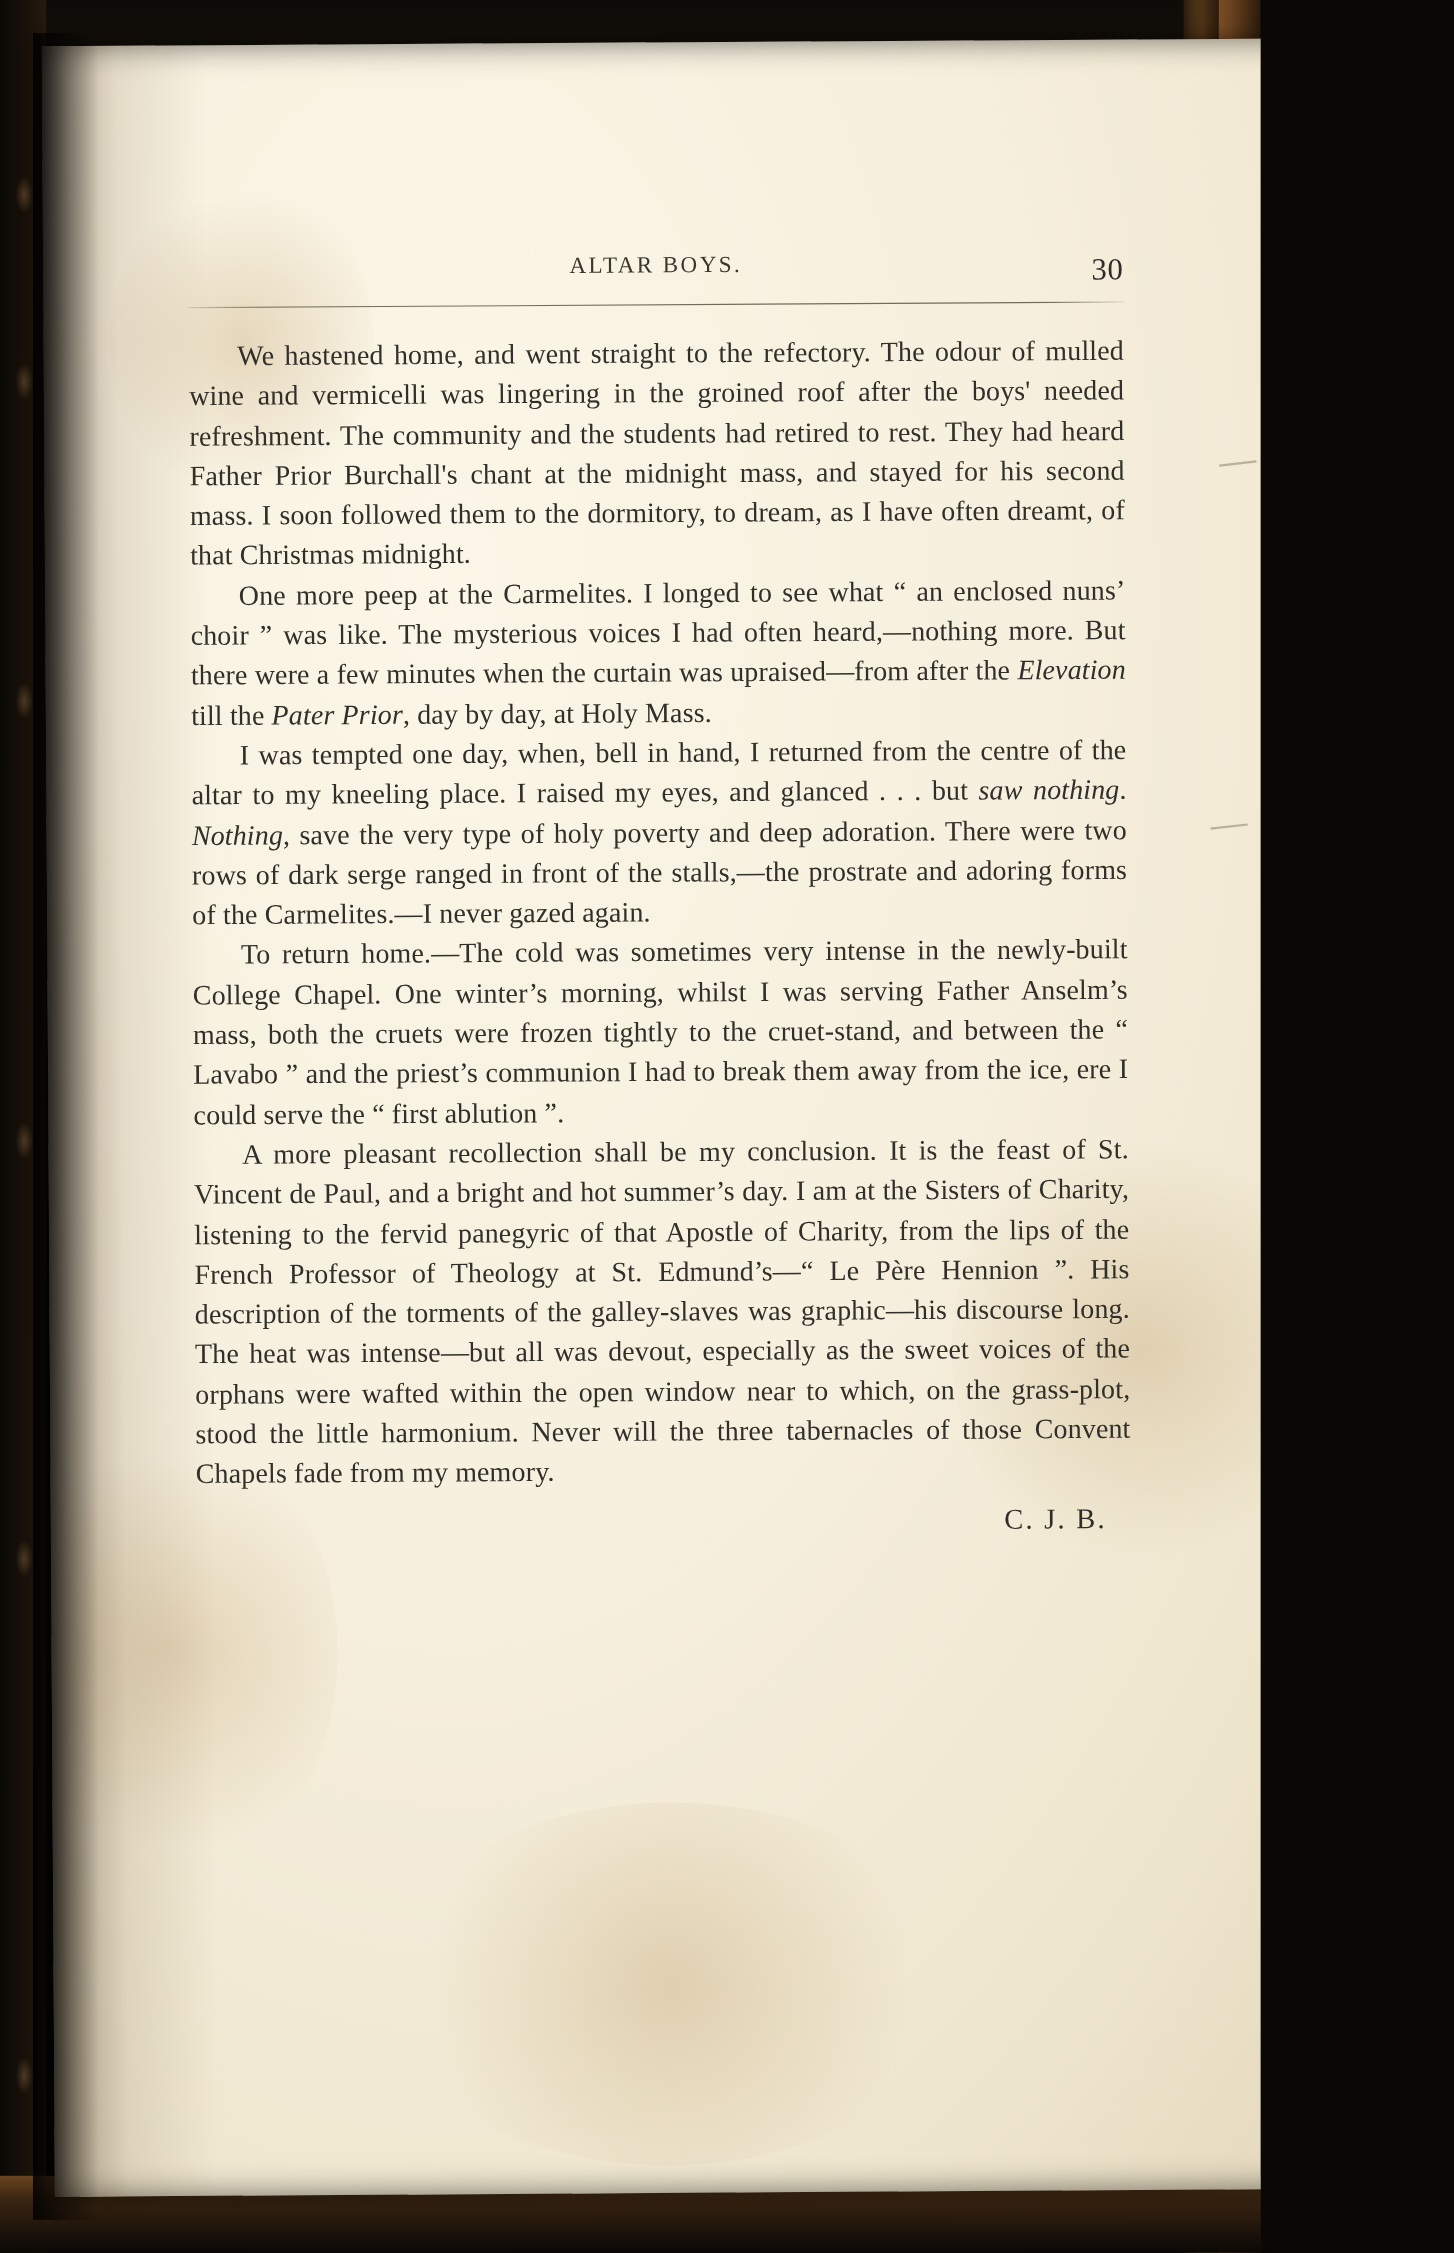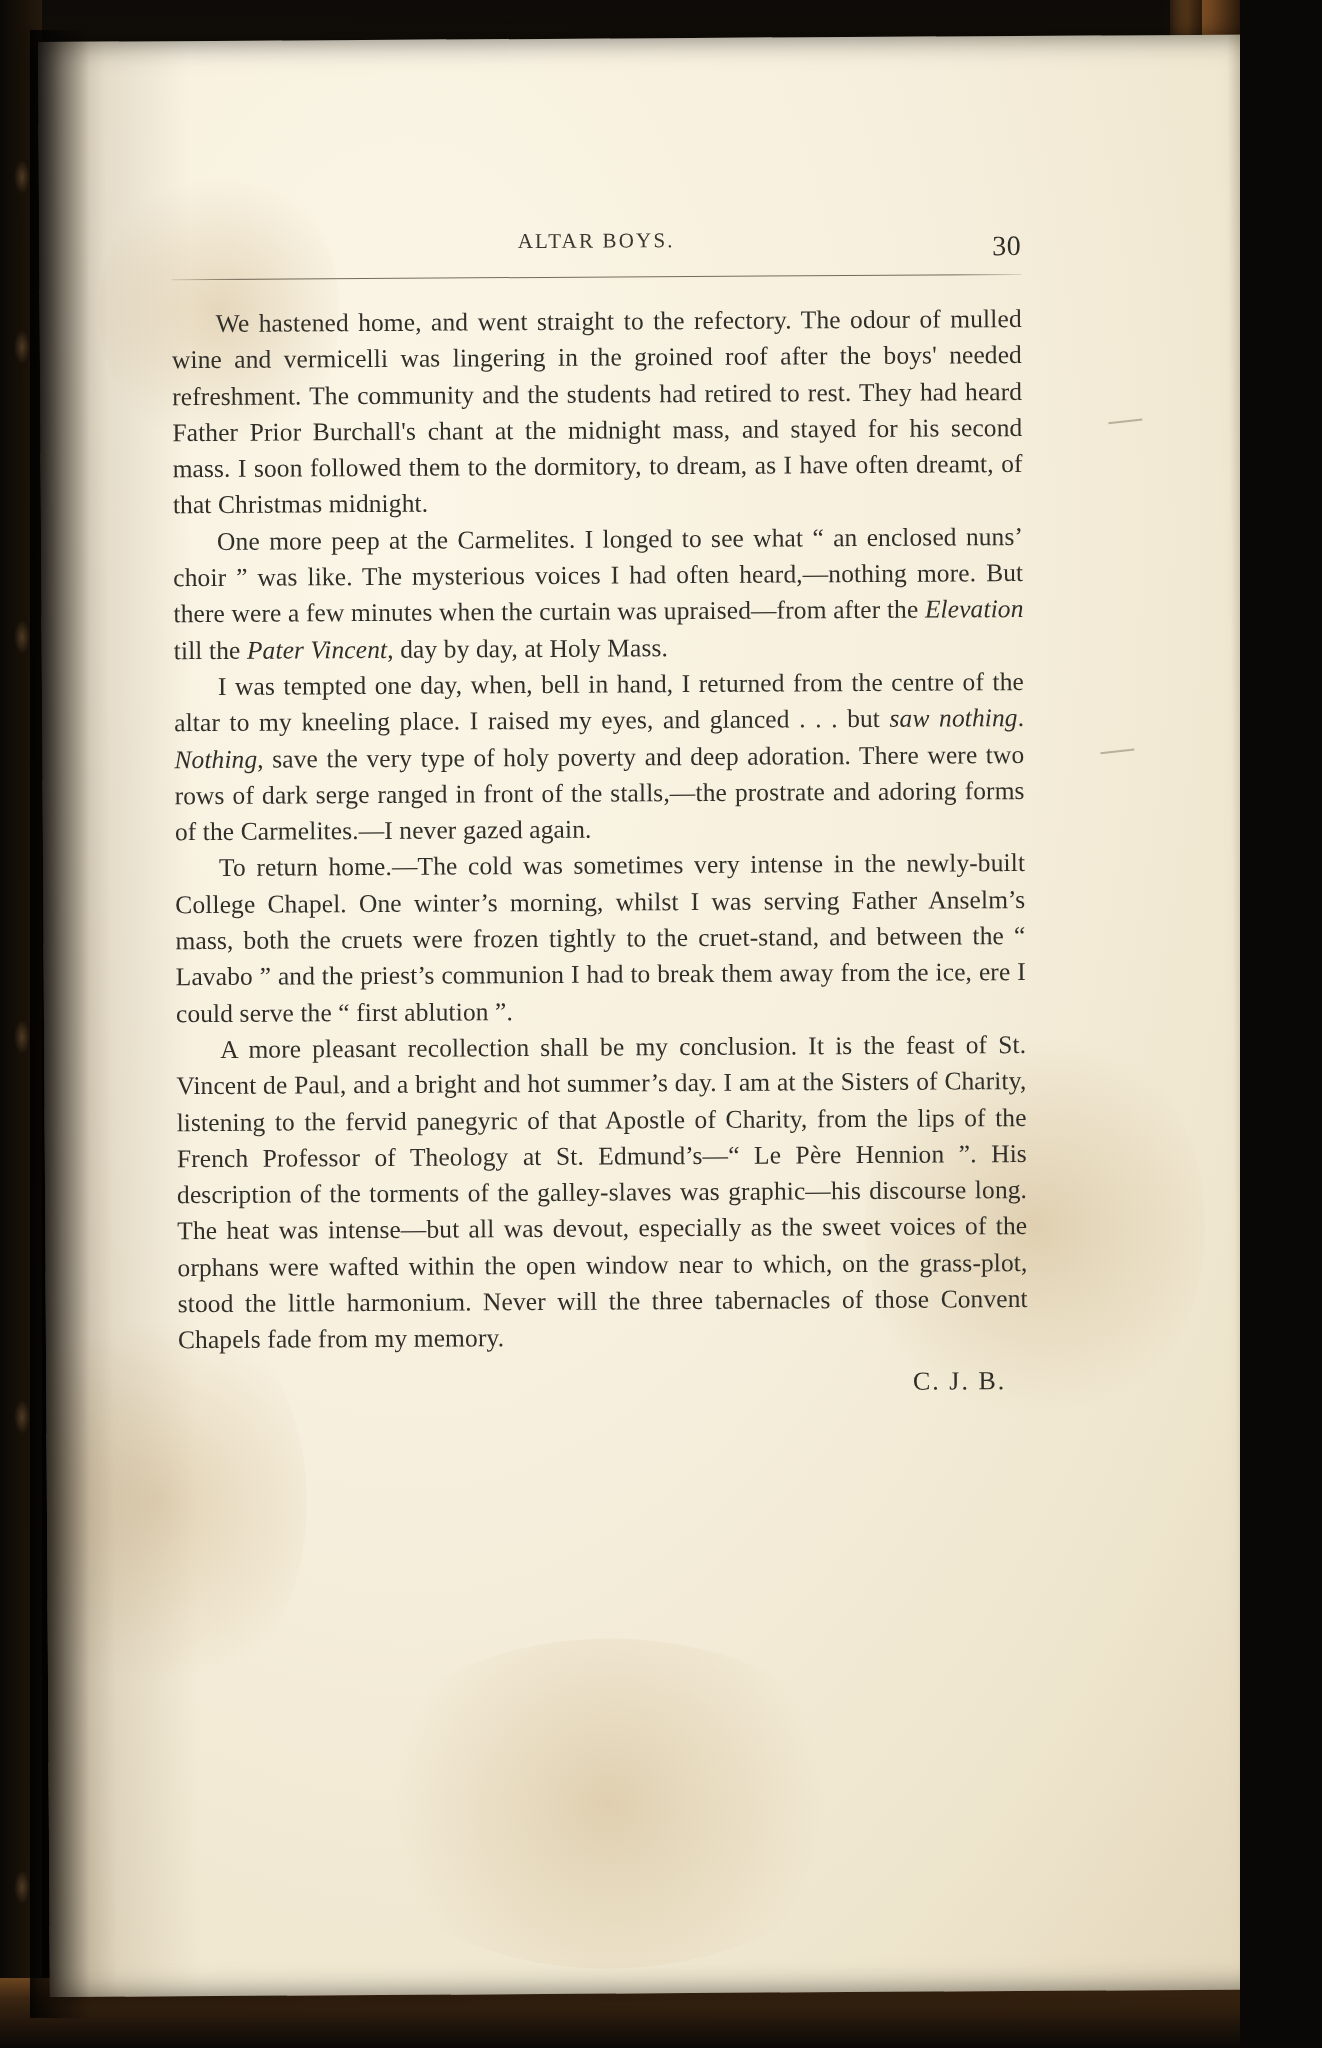--- a/index.html
+++ b/index.html
@@ -10,21 +10,21 @@
   body {
     width: 1322px;
     height: 2048px;
     overflow: hidden;
     font-family: "Liberation Serif", serif;
   }
 
   
   .scan {
     position: relative;
-    width: 1240px;
+    width: 1146px;
     height: 2048px;
     background:
       radial-gradient(ellipse at 50% 40%, #100d09 0%, #070604 100%);
     overflow: hidden;
   }
 
   
   .cover-top {
     position: absolute;
     left: 0; top: 0;
@@ -205,21 +205,21 @@
 
       <div class="runhead">
         <span class="title">ALTAR BOYS.</span>
         <span class="folio">30</span>
       </div>
       <div class="rule"></div>
 
       <div class="body">
         <p>We hastened home, and went straight to the refectory.  The odour of mulled wine and vermicelli was lingering in the groined roof after the boys' needed refreshment.  The community and the students had retired to rest.  They had heard Father Prior Burchall's chant at the midnight mass, and stayed for his second mass.  I soon followed them to the dormitory, to dream, as I have often dreamt, of that Christmas midnight.</p>
         <p>
-          <span>One more peep at the Carmelites.  I longed to see what “ an enclosed nuns’ choir ” was like.  The mysterious voices I had often heard,—nothing more.  But there were a few minutes when the curtain was upraised—from after the <i>Elevation</i> till the <i>Pater Vincent</i>, day by day, at Holy Mass.</span>
+          <span>One more peep at the Carmelites.  I longed to see what “ an enclosed nuns’ choir ” was like.  The mysterious voices I had often heard,—nothing more.  But there were a few minutes when the curtain was upraised—from after the <i>Elevation</i> till the <i>Pater Prior</i>, day by day, at Holy Mass.</span>
         </p>
         <p>
           <span>I was tempted one day, when, bell in hand, I returned from the centre of the altar to my kneeling place.  I raised my eyes, and glanced  .  .  .  but <i>saw nothing</i>.  <i>Nothing</i>, save the very type of holy poverty and deep adoration.  There were two rows of dark serge ranged in front of the stalls,—the prostrate and adoring forms of the Carmelites.—I never gazed again.</span>
         </p>
         <p>To return home.—The cold was sometimes very intense in the newly-built College Chapel.  One winter’s morning, whilst I was serving Father Anselm’s mass, both the cruets were frozen tightly to the cruet-stand, and between the “ Lavabo ” and the priest’s communion I had to break them away from the ice, ere I could serve the “ first ablution ”.</p>
         <p>A more pleasant recollection shall be my conclusion.  It is the feast of St. Vincent de Paul, and a bright and hot summer’s day.  I am at the Sisters of Charity, listening to the fervid panegyric of that Apostle of Charity, from the lips of the French Professor of Theology at St. Edmund’s—“ Le Père Hennion ”.  His description of the torments of the galley-slaves was graphic—his discourse long.  The heat was intense—but all was devout, especially as the sweet voices of the orphans were wafted within the open window near to which, on the grass-plot, stood the little harmonium.  Never will the three tabernacles of those Convent Chapels fade from my memory.</p>
       </div>
 
       <div class="sig">C.  J.  B.</div>
     </div>

